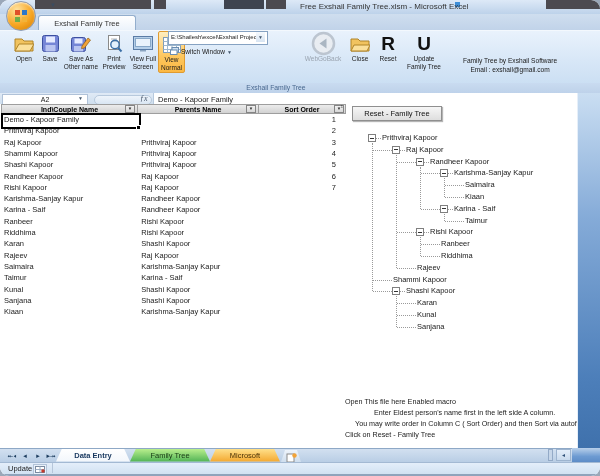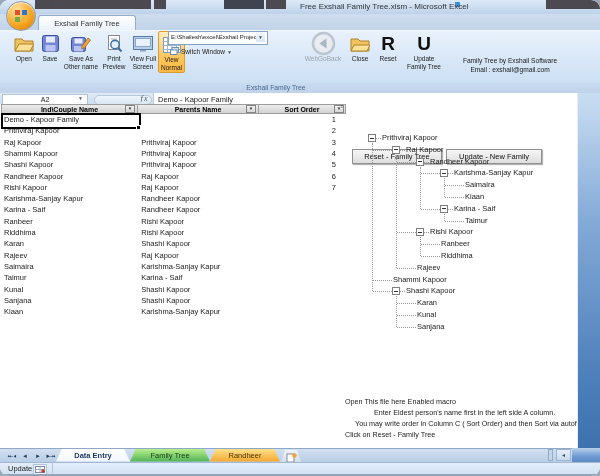--- a/index.html
+++ b/index.html
@@ -85,21 +85,21 @@
   .tcell{font-size:7.5px;line-height:11px;color:#1c1c1c;white-space:nowrap;overflow:hidden;}
   .c0{width:136px;padding-left:3px;}
   .c1{width:121px;padding-left:4px;}
   .c2{width:78px;text-align:right;padding-right:10px;}
   .selbox{left:0.5px;top:113px;width:136px;height:12px;border:2px solid #000;pointer-events:none;}
   .handle{position:absolute;right:-2.5px;bottom:-2.5px;width:3px;height:3px;background:#000;border:1px solid #fff;}
 
   
   .sheet-btn{top:106px;height:15px;background:linear-gradient(#f6f6f6,#dedede);
       border:1px solid #8f8f8f;box-sizing:border-box;box-shadow:1px 1px 1px rgba(90,90,90,.45);
-      font-size:7.5px;color:#111;text-align:center;line-height:13px;margin-top:43px;}
+      font-size:7.5px;color:#111;text-align:center;line-height:13px;}
   .btn-reset{left:352px;width:90px;}
   .btn-update{left:446px;width:96px;}
 
   
   .tnode-label{position:absolute;font-size:7.5px;color:#1a1a1a;white-space:nowrap;line-height:10px;}
   .tbox{position:absolute;width:8px;height:8px;background:#fff;border:1px solid #7f7f7f;box-sizing:border-box;}
   .tbox i{position:absolute;left:1px;top:2.5px;width:4px;height:1px;background:#333;}
   .vline{position:absolute;width:0;border-left:1px dotted #9a9a9a;}
   .hline{position:absolute;height:0;border-top:1px dotted #9a9a9a;}
 
@@ -397,21 +397,20 @@
         <div class="tcell c0">Kiaan</div>
         <div class="tcell c1">Karishma-Sanjay Kapur</div>
         <div class="tcell c2"></div>
       </div>
     </div>
   <div class="abs selbox">
       <span class="handle"></span>
     </div>
 
   <div class="abs sheet-btn btn-reset">Reset -  Family Tree</div>
-  <div class="abs sheet-btn btn-update">Update - New Family</div>
 
   <div class="abs" id="tree">
       <div class="tbox" style="left: 368px; top: 134px;">
         <i></i>
       </div>
       <div class="hline" style="left: 376px; top: 138px; width: 5px;"></div>
       <div class="tnode-label" style="left: 382px; top: 133px;">Prithviraj Kapoor</div>
       <div class="vline" style="left: 372px; top: 143px; height: 148.4px;"></div>
       <div class="hline" style="left: 373px; top: 149.8px; width: 19px;"></div>
       <div class="tbox" style="left: 392px; top: 145.8px;">
@@ -484,21 +483,21 @@
 
   <div class="abs rstrip"></div>
 
   <div class="abs tabbar"></div>
   <div class="abs navbtn nv0">⯬◂</div>
   <div class="abs navbtn nv1">◂</div>
   <div class="abs navbtn nv2">▸</div>
   <div class="abs navbtn nv3">▸⯮</div>
   <div class="abs sheet-tab st0">Data Entry</div>
   <div class="abs sheet-tab st1">Family Tree</div>
-  <div class="abs sheet-tab st2">Randheer</div>
+  <div class="abs sheet-tab st2">Microsoft</div>
   <div class="abs insert-tab">
     <svg width="20" height="12">
         <rect x="6" y="2" width="7" height="8" fill="#fff" stroke="#8a8a8a"></rect>
         <circle cx="13.5" cy="3.5" r="2.2" fill="#f2a338"></circle>
       </svg>
   </div>
   <div class="abs splitter"></div>
   <div class="abs hscroll-left">◂</div>
   <div class="abs hscroll-track"></div>
 

